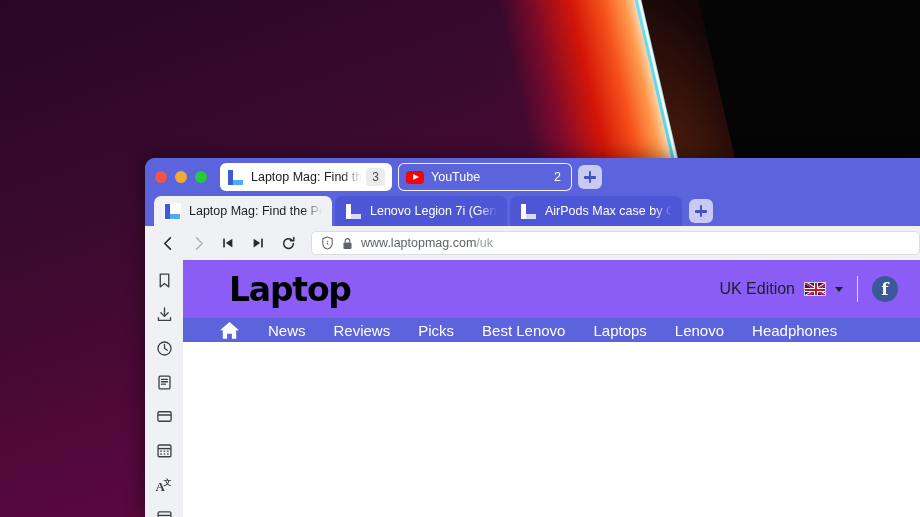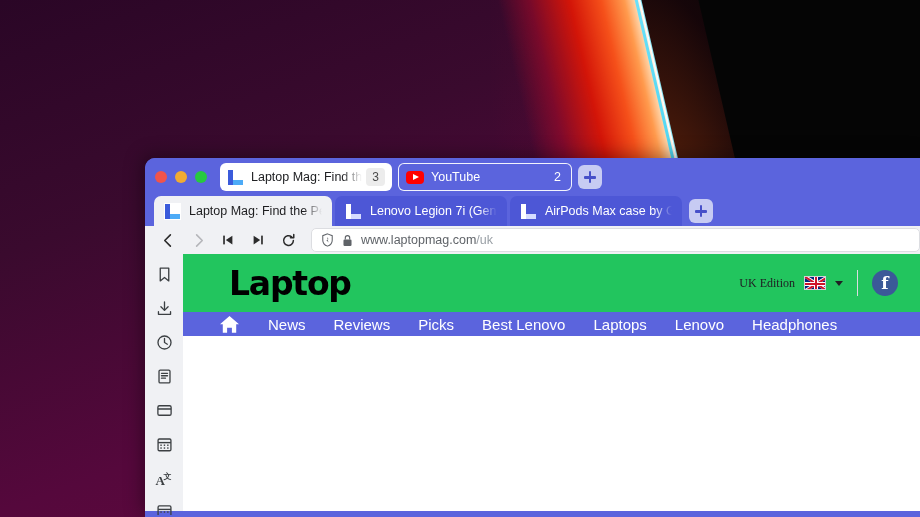--- a/index.html
+++ b/index.html
@@ -241,21 +241,21 @@
   .ptab .plabel {
     margin-left: 8px;
     overflow: hidden;
     -webkit-mask-image: linear-gradient(90deg, #000 86%, transparent 100%);
             mask-image: linear-gradient(90deg, #000 86%, transparent 100%);
   }
   .tabbar .plus-wrap { padding: 0 0 3px 4px; }
 
   
   .toolbar {
-    height: 28px;
+    height: 34px;
     background: #f0f1f4;
     display: flex;
     align-items: center;
     padding-left: 8px;
     box-sizing: border-box;
   }
   .navbtn {
     width: 30px; height: 28px;
     display: flex; align-items: center; justify-content: center;
     flex: none;
@@ -298,21 +298,21 @@
   }
   .sb-icon {
     width: 22px; height: 22px;
     display: flex; align-items: center; justify-content: center;
     color: #3c4043;
   }
   .sb-icon svg { display: block; }
 
   .page {
     flex: 1;
-    background: #22c55e;
+    background: #8b5cf6;
     display: flex;
     flex-direction: column;
     text-align: center;
   }
 
   
   .site-header {
     height: 58px;
     display: flex;
     align-items: center;
@@ -325,21 +325,21 @@
     font-weight: 700;
     letter-spacing: -1.2px;
     color: #000000;
   }
   .header-right {
     margin-left: auto;
     display: flex;
     align-items: center;
     gap: 9px;
   }
-  .edition-label { font-size: 12px; color: #202124; font-family: Liberation Serif, serif; }
+  .edition-label { font-size: 16px; color: #202124; }
   .flag {
     width: 22px; height: 14px;
     position: relative;
     overflow: hidden;
     background: #00247d;
     border: 0.5px solid #cfd2d6;
     box-sizing: border-box;
     flex: none;
   }
   .flag i { position: absolute; display: block; }

